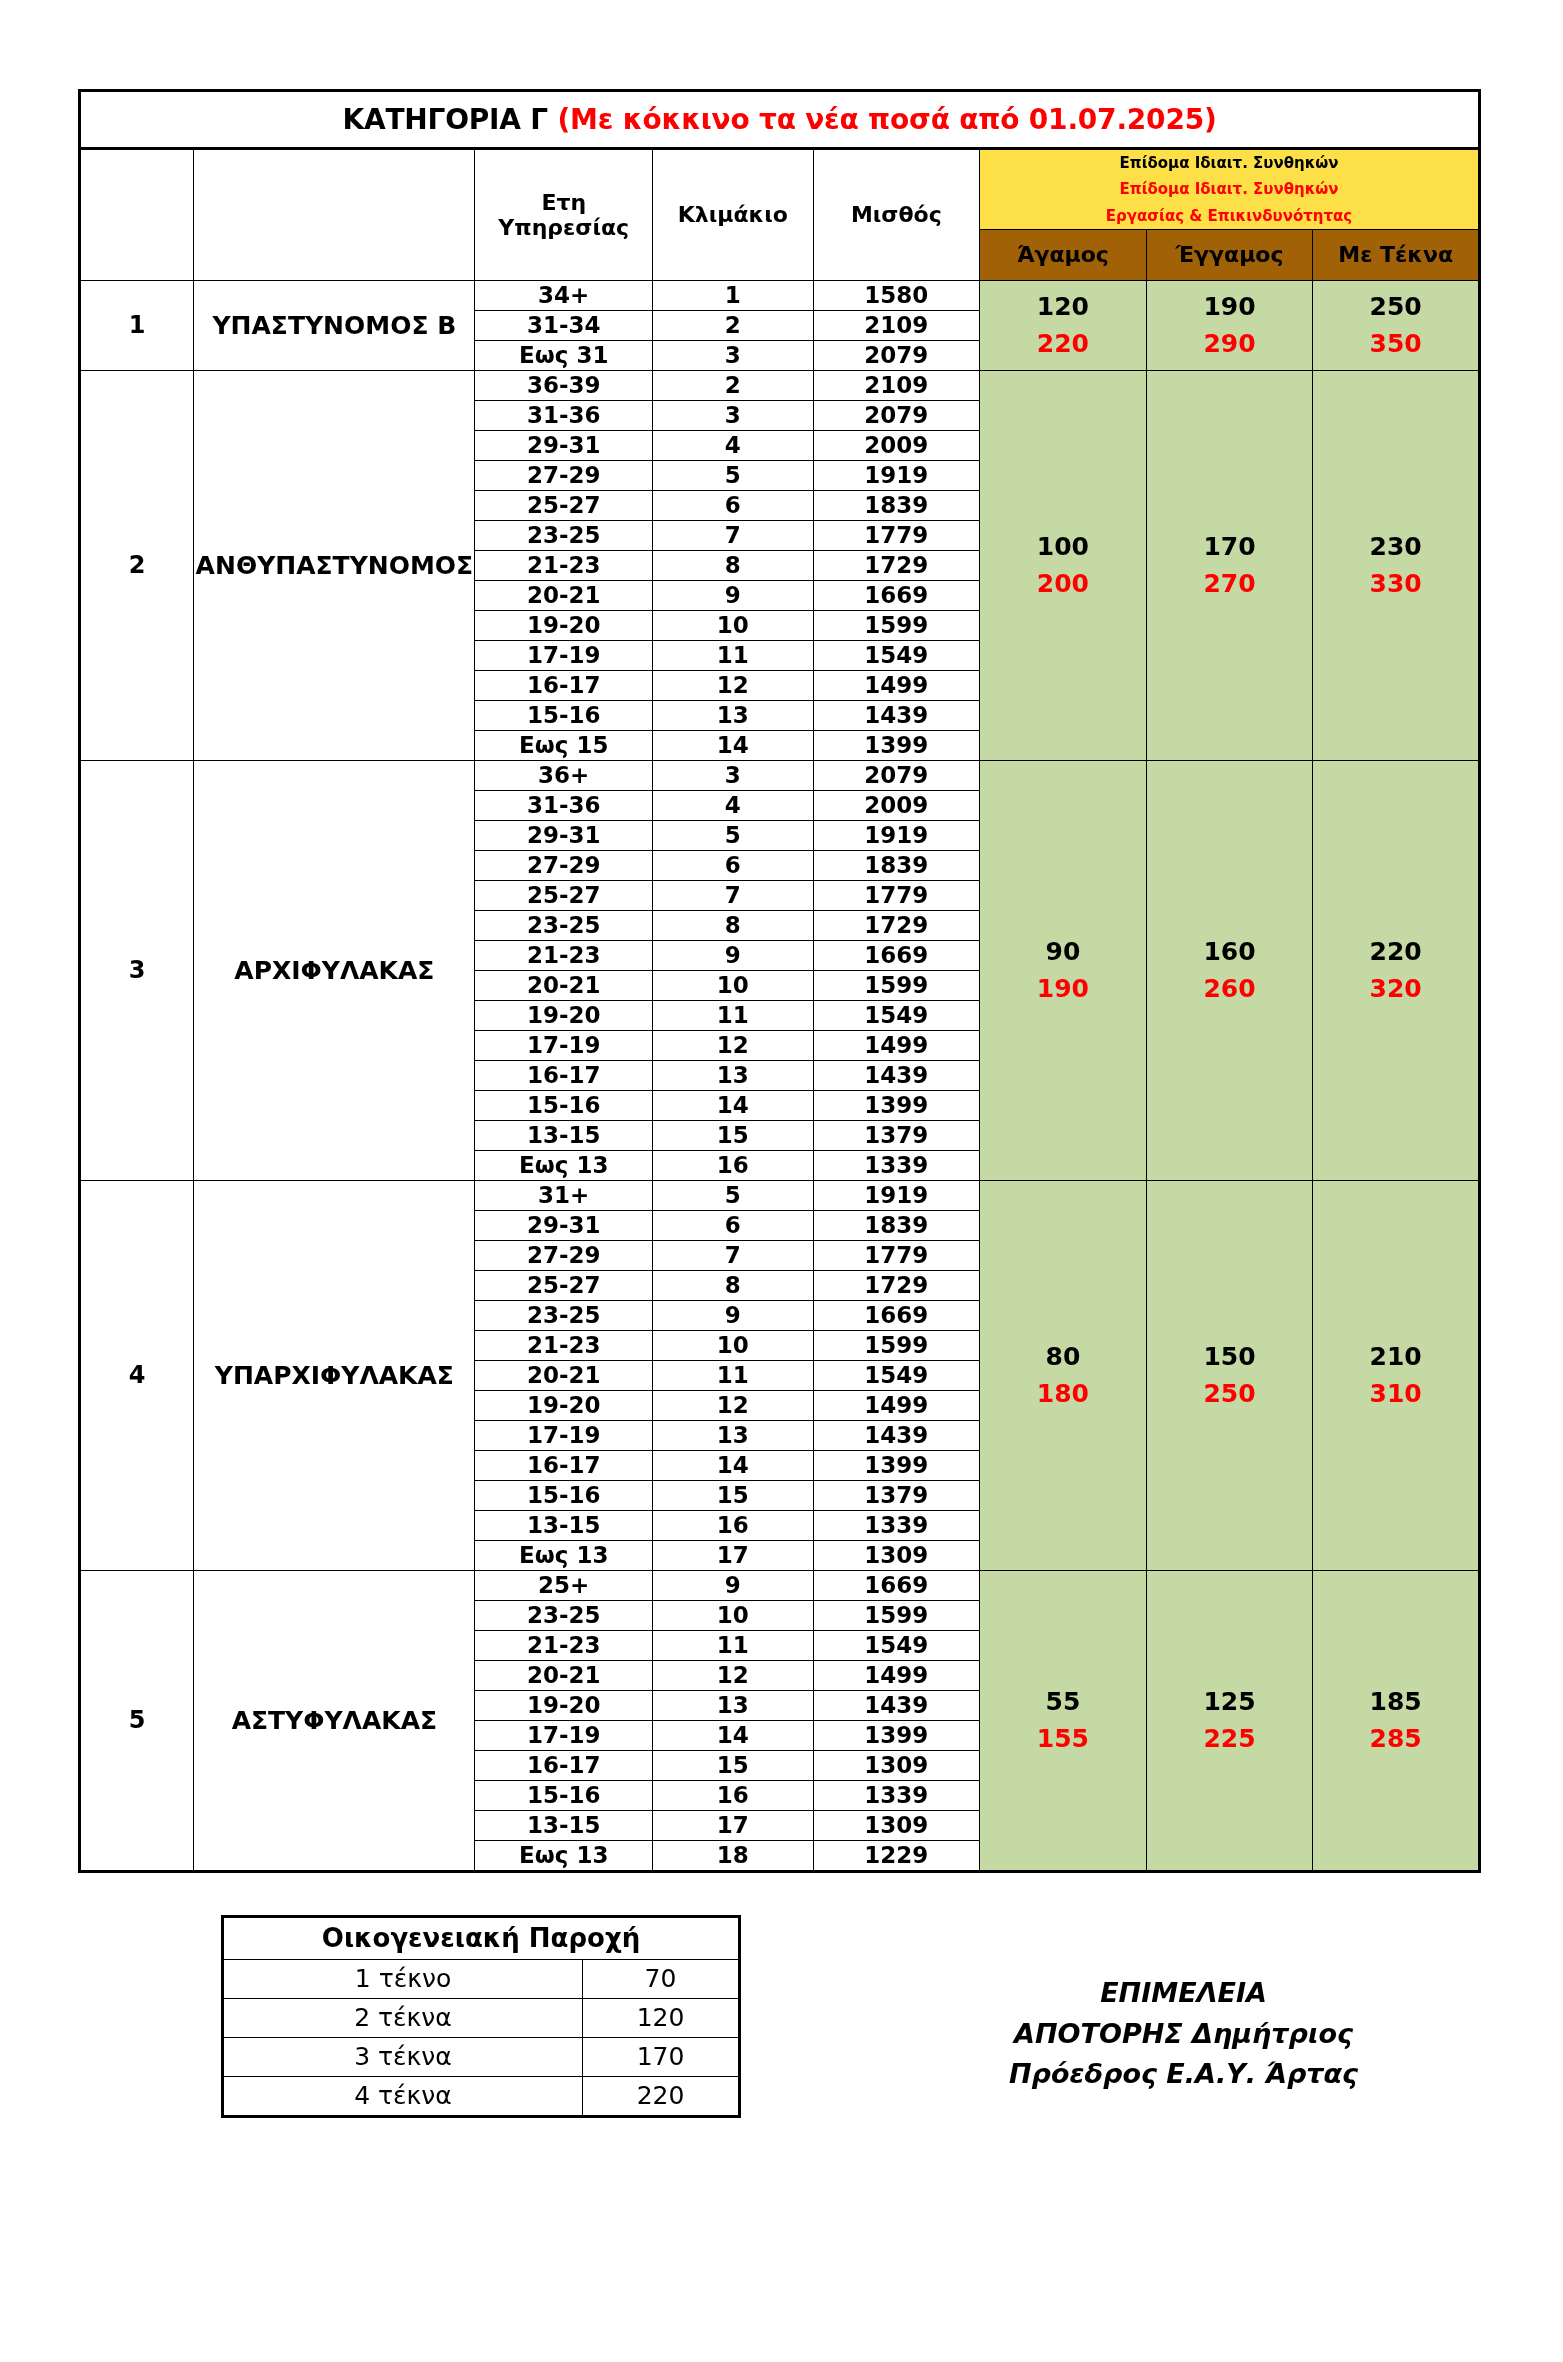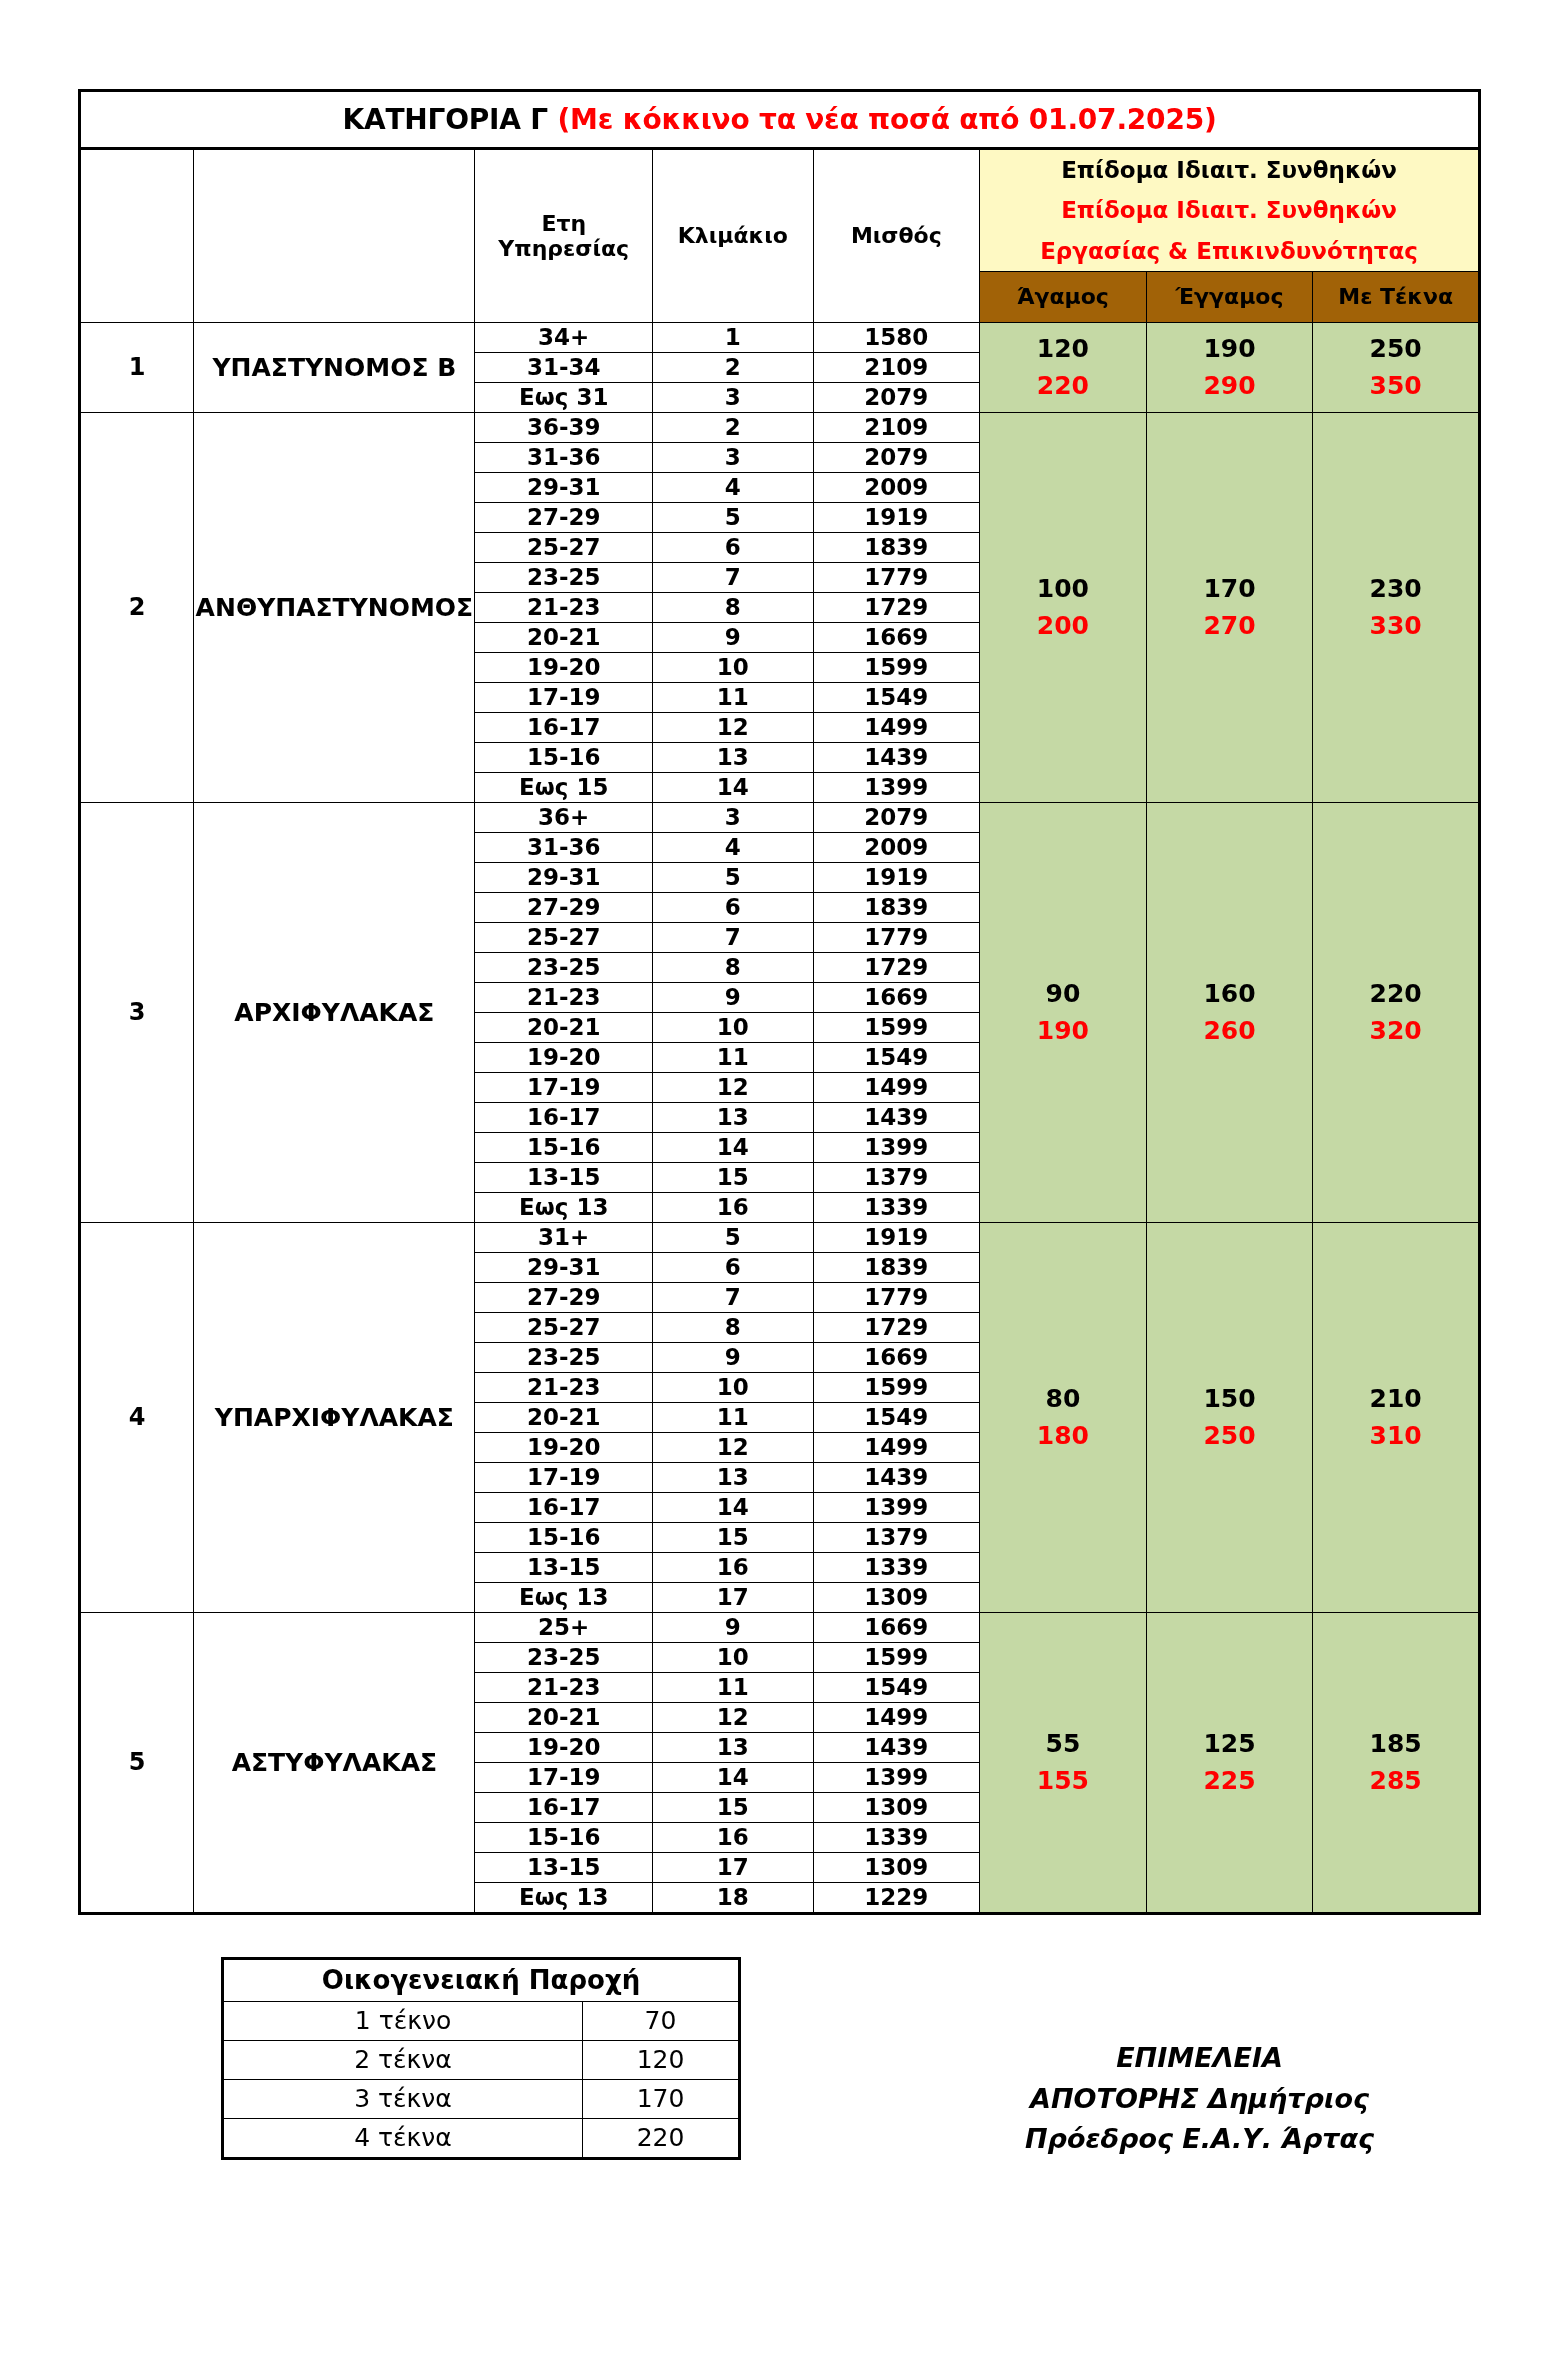--- a/index.html
+++ b/index.html
@@ -49,22 +49,22 @@
   .title-red { color: #ff0000; }
 
   
   .hdr-blank { background: #fff; }
   .hdr-plain {
     font-size: 22px;
     line-height: 1.15;
     background: #fff;
   }
   .hdr-green {
-    background: #fef9c3;
-    font-size: 23px;
+    background: #fde047;
+    font-size: 15px;
     line-height: 1.75;
     padding: 5.5px 3.7px;
   }
   .hdr-green .l1 { color: #000; }
   .hdr-green .l2, .hdr-green .l3 { color: #ff0000; }
   .hdr-sub {
     background: #a16207;
     font-size: 22px;
     height: 50px;
   }
@@ -88,23 +88,22 @@
     font-weight: 400;
   }
   td.allow .old { color: #000; display: block; }
   td.allow .new { color: #ff0000; font-weight: 700; display: block; }
 
   .grp-top td { border-top: 2.8px solid #000; }
 
   
   .footer-wrap {
     display: flex;
-    align-items: flex-end;
+    align-items: center;
     margin-top: 42px;
-    gap: 16px;
   }
   table.family {
     border-collapse: collapse;
     table-layout: fixed;
     width: 517px;
     margin-left: 143px;
     border: 3.7px solid #000;
   }
   table.family td {
     border: 1.8px solid #000;

